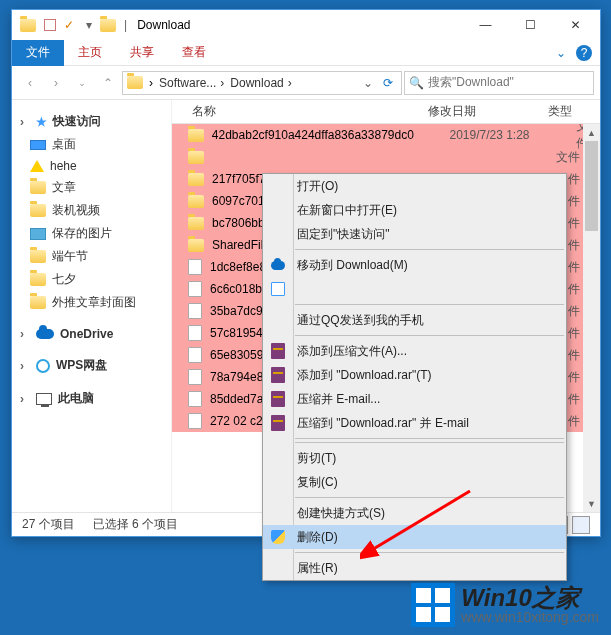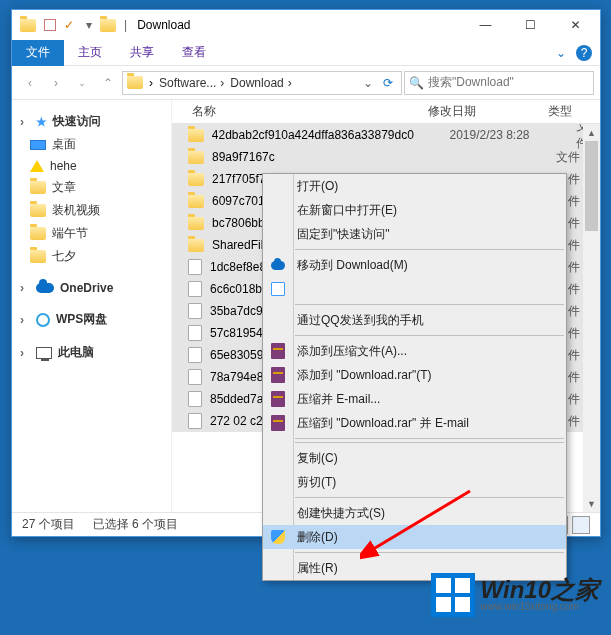--- a/index.html
+++ b/index.html
@@ -6,21 +6,21 @@
 body{width:611px;height:635px;background:#1b6cb3;position:relative;overflow:hidden}
 .win{position:absolute;left:11px;top:9px;width:590px;height:528px;background:#fff;border:1px solid #4a9ae4;box-shadow:0 3px 12px rgba(0,0,0,0.3)}
 .titlebar{height:30px;display:flex;align-items:center;padding:0 2px}
 .title-icons{display:flex;align-items:center;gap:8px;padding-left:6px}
 .smallicon{width:14px;height:14px;display:inline-block}
 .chevron{color:#666}
 .window-title{margin-left:10px;color:#000}
 .winbtns{margin-left:auto;display:flex}
 .winbtn{width:45px;height:30px;display:flex;align-items:center;justify-content:center;color:#333}
 .ribbon{height:26px;display:flex;align-items:center;background:#fff;border-bottom:1px solid #e4e4e4}
-.ribtab{padding:0 14px;height:26px;display:flex;align-items:center;color:#4c1d95}
+.ribtab{padding:0 14px;height:26px;display:flex;align-items:center;color:#b91c1c}
 .ribtab.file{background:#1979ca;color:#fff}
 .rib-right{margin-left:auto;display:flex;align-items:center;gap:10px;padding-right:8px;color:#1979ca}
 .navbar{height:34px;display:flex;align-items:center;gap:2px;padding:4px 6px;border-bottom:1px solid #e4e4e4}
 .navbtn{width:24px;height:24px;display:flex;align-items:center;justify-content:center;color:#999}
 .addr{flex:1;height:24px;border:1px solid #ccc;display:flex;align-items:center;padding:0 4px;gap:6px}
 .crumb{display:flex;align-items:flex-start;gap:4px;color:#333}
 .addr-drop{margin-left:auto;color:#666}
 .search{width:190px;height:24px;border:1px solid #ccc;display:flex;align-items:center;padding:0 4px;gap:4px;color:#777}
 .body{display:flex;height:calc(100% - 30px - 26px - 34px - 24px)}
 .nav{width:160px;background:#fff;padding:10px 4px;overflow:hidden;border-right:1px solid #f0f0f0}
@@ -38,21 +38,21 @@
 .wps{width:14px;height:14px;border:2px solid #2ea4e0;border-radius:50%;display:inline-block}
 .pc-icon{width:16px;height:12px;border:1px solid #555;display:inline-block;position:relative}
 .pc-icon:after{content:"";position:absolute;bottom:-3px;left:4px;width:8px;height:2px;background:#555}
 .content{flex:1;display:flex;flex-direction:column;overflow:hidden}
 .colhead{display:flex;height:24px;border-bottom:1px solid #e4e4e4;align-items:center;color:#444}
 .colhead .col-name{width:256px;padding-left:20px}
 .colhead .col-date{width:120px}
 .colhead .col-type{flex:1}
 .filelist{flex:1;overflow:hidden;position:relative}
 .row{display:flex;align-items:center;height:22px;padding-left:16px;gap:8px}
-.row.sel{background:#e5e5e5}
+.row.sel{background:#fca5a5}
 .row .fname{width:232px;overflow:hidden;white-space:nowrap;text-overflow:ellipsis}
 .row .fdate{width:120px;color:#555}
 .row .ftype{color:#555}
 .file-icon{width:14px;height:16px;background:#fff;border:1px solid #aaa;border-radius:1px;display:inline-block}
 .scrollbar{position:absolute;right:0;top:0;width:17px;height:100%;background:#f0f0f0}
 .scroll-arrow{height:17px;background:#f0f0f0;display:flex;align-items:center;justify-content:center;color:#666;font-size:9px}
 .scroll-thumb{position:absolute;top:17px;left:2px;width:13px;height:90px;background:#c7c7c7}
 .status{height:24px;border-top:1px solid #e4e4e4;display:flex;align-items:center;gap:18px;padding:0 10px;color:#444;justify-content:space-between}
 .status-left{display:flex;gap:18px}
 .view-icons{display:flex;gap:4px}
@@ -63,26 +63,26 @@
 .menuitem .micon{position:absolute;left:6px;width:18px;height:18px;display:flex;align-items:center;justify-content:center}
 .menuitem .subarrow{position:absolute;right:10px;color:#555}
 .menusep{height:1px;background:#c0c0c0;margin:3px 2px 3px 32px}
 .menugutter{position:absolute;left:30px;top:0;bottom:0;width:1px;background:#c9c9c9}
 .shield-icon{width:14px;height:14px;background:linear-gradient(135deg,#3a9bff 0 50%,#ffd040 50% 100%);border-radius:2px 2px 6px 6px}
 .rar-icon{width:14px;height:16px;background:#7d3b78;border-radius:1px;position:relative}
 .rar-icon:after{content:"";position:absolute;top:5px;left:2px;width:10px;height:2px;background:#d89e00}
 .od-icon{width:14px;height:9px;background:#0b6fc7;border-radius:5px;position:relative}
 .od-icon:before{content:"";position:absolute;width:7px;height:7px;background:#0b6fc7;border-radius:50%;top:-3px;left:3px}
 .def-icon{width:14px;height:14px;background:#fff;border:1px solid #3b9bff;border-radius:1px}
-.watermark{position:absolute;right:12px;bottom:18px;display:flex;align-items:center;gap:6px;color:#111;z-index:20}
+.watermark{position:absolute;right:12px;bottom:8px;display:flex;align-items:center;gap:6px;color:#111;z-index:20}
 .wmlogo{width:44px;height:44px;background:#0078d7;display:grid;grid-template-columns:1fr 1fr;grid-template-rows:1fr 1fr;gap:4px;padding:5px}
 .wmlogo span{background:#fff}
 .wmtext{display:flex;flex-direction:column;line-height:1}
 .wmtext .t1{font-size:24px;font-weight:bold;font-style:italic;color:#222}
-.wmtext .t2{font-size:10px;color:#666}
+.wmtext .t2{font-size:14px;color:#666}
 .arrow-svg{position:absolute;left:360px;top:486px;z-index:15;pointer-events:none}
 </style>
 </head>
 <body>
 
 <div class="win">
   <div class="titlebar">
     <div class="title-icons">
       <span class="smallicon folder-icon"></span>
       <span class="smallicon" style="border:1px solid #c77;width:12px;height:12px"></span>
@@ -152,26 +152,34 @@
         </div>
       <div class="navitem">
           <span class="folder-icon"></span>
           <span>文章</span>
         </div>
       <div class="navitem">
           <span class="folder-icon"></span>
           <span>装机视频</span>
         </div>
       <div class="navitem">
+          <span class="pic-icon"></span>
+          <span>保存的图片</span>
+        </div>
+      <div class="navitem">
           <span class="folder-icon"></span>
           <span>端午节</span>
         </div>
       <div class="navitem">
           <span class="folder-icon"></span>
           <span>七夕</span>
+        </div>
+      <div class="navitem">
+          <span class="folder-icon"></span>
+          <span>外推文章封面图</span>
         </div>
       <div style="height:10px"></div>
       <div class="navitem head">
           <span class="exp">›</span>
           <span class="cloud"></span>
           <span>OneDrive</span>
         </div>
       <div style="height:10px"></div>
       <div class="navitem head">
           <span class="exp">›</span>
@@ -189,26 +197,25 @@
     <div class="content">
       <div class="colhead">
         <div class="col-name">名称</div>
         <div class="col-date">修改日期</div>
         <div class="col-type">类型</div>
       </div>
       <div class="filelist" id="filelist">
         <div class="row sel">
             <span class="folder-icon"></span>
             <span class="fname">42dbab2cf910a424dffa836a33879dc0</span>
-            <span class="fdate">2019/2/23 8:28</span>
+            <span class="fdate">2019/7/23 1:28</span>
             <span class="ftype">文件</span>
           </div>
           <div class="row sel">
             <span class="folder-icon"></span>
-            <span class="fname">89a9f7167c</span>
             <span class="ftype" style="margin-left: auto; padding-right: 20px;">文件</span>
           </div>
           <div class="row sel">
             <span class="folder-icon"></span>
             <span class="fname">217f705f70</span>
             <span class="ftype" style="margin-left: auto; padding-right: 20px;">文件</span>
           </div>
           <div class="row sel">
             <span class="folder-icon"></span>
             <span class="fname">6097c70113</span>
@@ -333,24 +340,24 @@
     </div>
   <div class="menuitem">
       <span class="micon">
         <span class="rar-icon"></span>
       </span>
       <span>压缩到 "Download.rar" 并 E-mail</span>
     </div>
   <div class="menusep"></div>
   <div class="menusep"></div>
   <div class="menuitem">
+      <span>剪切(T)</span>
+    </div>
+  <div class="menuitem">
       <span>复制(C)</span>
-    </div>
-  <div class="menuitem">
-      <span>剪切(T)</span>
     </div>
   <div class="menusep"></div>
   <div class="menuitem">
       <span>创建快捷方式(S)</span>
     </div>
   <div class="menuitem hover">
       <span class="micon">
         <span class="shield-icon"></span>
       </span>
       <span>删除(D)</span>

